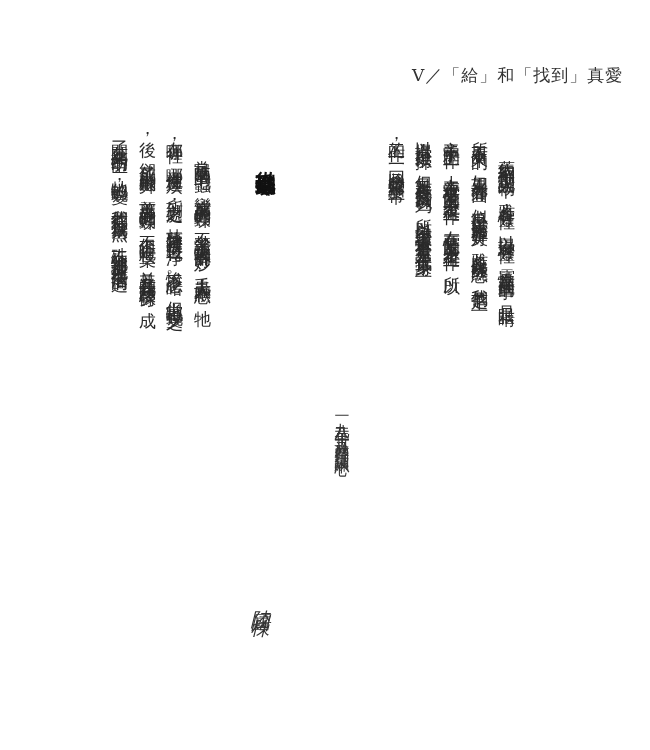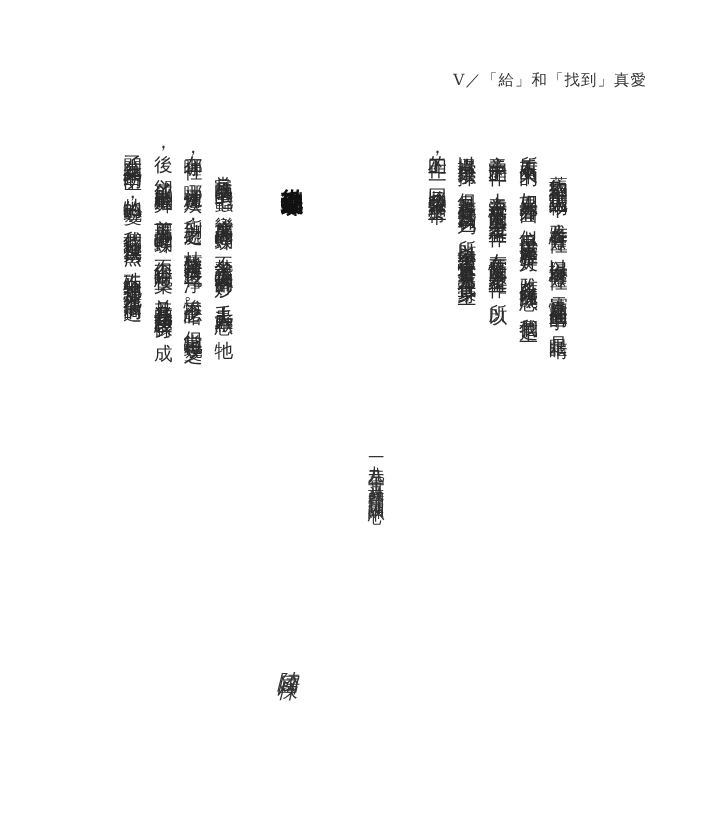--- a/index.html
+++ b/index.html
@@ -1,18 +1,18 @@
 <!DOCTYPE html>
 <html><head>
   <meta charset="utf-8">
   <style>
     html, body { margin: 0; padding: 0; background: #ffffff; }
     body { width: 650px; height: 750px; position: relative; overflow: hidden;
       font-family: "DejaVu Serif", "Liberation Serif", serif; color: #2a2a2a; }
-    .header { position: absolute; top: 64px; left: 412px; font-size: 14px;
+    .header { position: absolute; top: 64px; left: 412px; font-size: 17px;
       letter-spacing: 1px; color: #333; white-space: nowrap; }
     .col { position: absolute; writing-mode: vertical-rl; text-orientation: upright;
       font-size: 17px; line-height: 20px; letter-spacing: 2.4px; white-space: nowrap; }
     .title { position: absolute; writing-mode: vertical-rl; text-orientation: upright;
       font-family: "DejaVu Sans", "Liberation Sans", sans-serif; font-weight: bold;
       font-size: 20px; letter-spacing: 1px; color: #111; white-space: nowrap; }
     .date { position: absolute; writing-mode: vertical-rl; text-orientation: upright;
       font-size: 15px; letter-spacing: 2.6px; color: #333; white-space: nowrap; }
     .author { position: absolute; writing-mode: vertical-rl; text-orientation: upright;
       font-size: 19px; letter-spacing: 4px; color: #333; white-space: nowrap; font-style: italic; }

